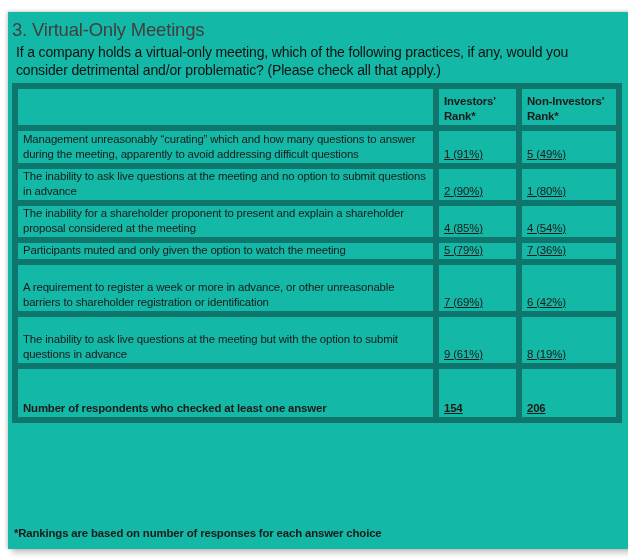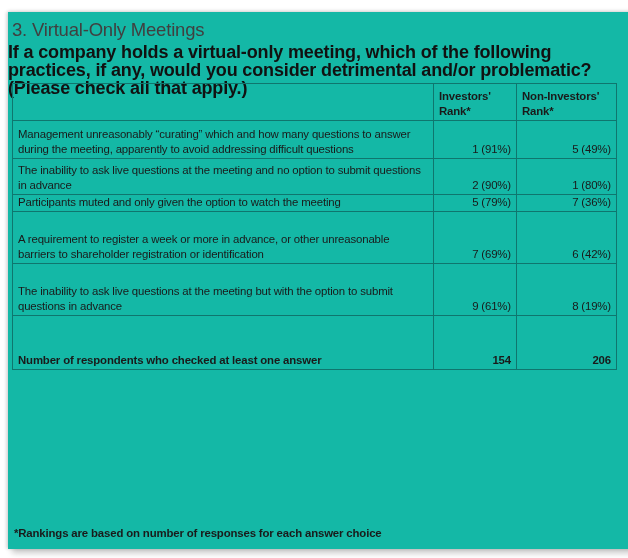--- a/index.html
+++ b/index.html
@@ -22,54 +22,54 @@
     .title {
       position: absolute;
       left: 4px; top: 7px;
       font-size: 18.5px;
       color: #404040;
       letter-spacing: -0.2px;
       white-space: nowrap;
     }
     .question {
       position: absolute;
-      left: 0; top: 31px;
+      left: 8px; top: 31px;
       width: 600px;
-      font-size: 18px;
-      font-weight: bold;
+      font-size: 14px;
+      font-weight: normal;
       line-height: 18px;
       color: #111;
       letter-spacing: -0.15px;
     }
     table.results {
       position: absolute;
       left: 4px; top: 71px;
       width: 604px;
       border-collapse: collapse;
       font-size: 11.4px;
       letter-spacing: -0.15px;
       table-layout: fixed;
     }
     table.results td, table.results th {
-      border: 1px solid #0f766e;
+      border: 6px solid #0f766e;
       padding: 0 5px 1px 5px;
       vertical-align: bottom;
       line-height: 15px;
       font-weight: normal;
     }
     table.results col.c1 { width: 421px; }
     table.results col.c2 { width: 83px; }
     table.results col.c3 { width: 100px; }
     table.results th {
       text-align: left;
       vertical-align: top;
       padding-top: 5px;
       font-weight: bold;
     }
-    table.results td.num { text-align: right; }
+    table.results td.num { text-align: left; text-decoration: underline; }
     table.results tr.total td { font-weight: bold; }
     .footnote {
       position: absolute;
       left: 6px; top: 515px;
       font-size: 11.4px;
       letter-spacing: -0.15px;
       color: #1a1a1a;
       font-weight: bold;
     }
   </style>
@@ -97,20 +97,25 @@
       <tr style="height:38px">
         <td>Management unreasonably “curating” which and how many questions to answer during the meeting, apparently to avoid addressing difficult questions</td>
         <td class="num">1 (91%)</td>
         <td class="num">5 (49%)</td>
       </tr>
       <tr style="height:36px">
         <td>The inability to ask live questions at the meeting and no option to submit questions in advance</td>
         <td class="num">2 (90%)</td>
         <td class="num">1 (80%)</td>
       </tr>
+      <tr style="height:32px">
+        <td>The inability for a shareholder proponent to present and explain a shareholder proposal considered at the meeting</td>
+        <td class="num">4 (85%)</td>
+        <td class="num">4 (54%)</td>
+      </tr>
       <tr style="height:17px">
         <td>Participants muted and only given the option to watch the meeting</td>
         <td class="num">5 (79%)</td>
         <td class="num">7 (36%)</td>
       </tr>
       <tr style="height:52px">
         <td>A requirement to register a week or more in advance, or other unreasonable barriers to shareholder registration or identification</td>
         <td class="num">7 (69%)</td>
         <td class="num">6 (42%)</td>
       </tr>

